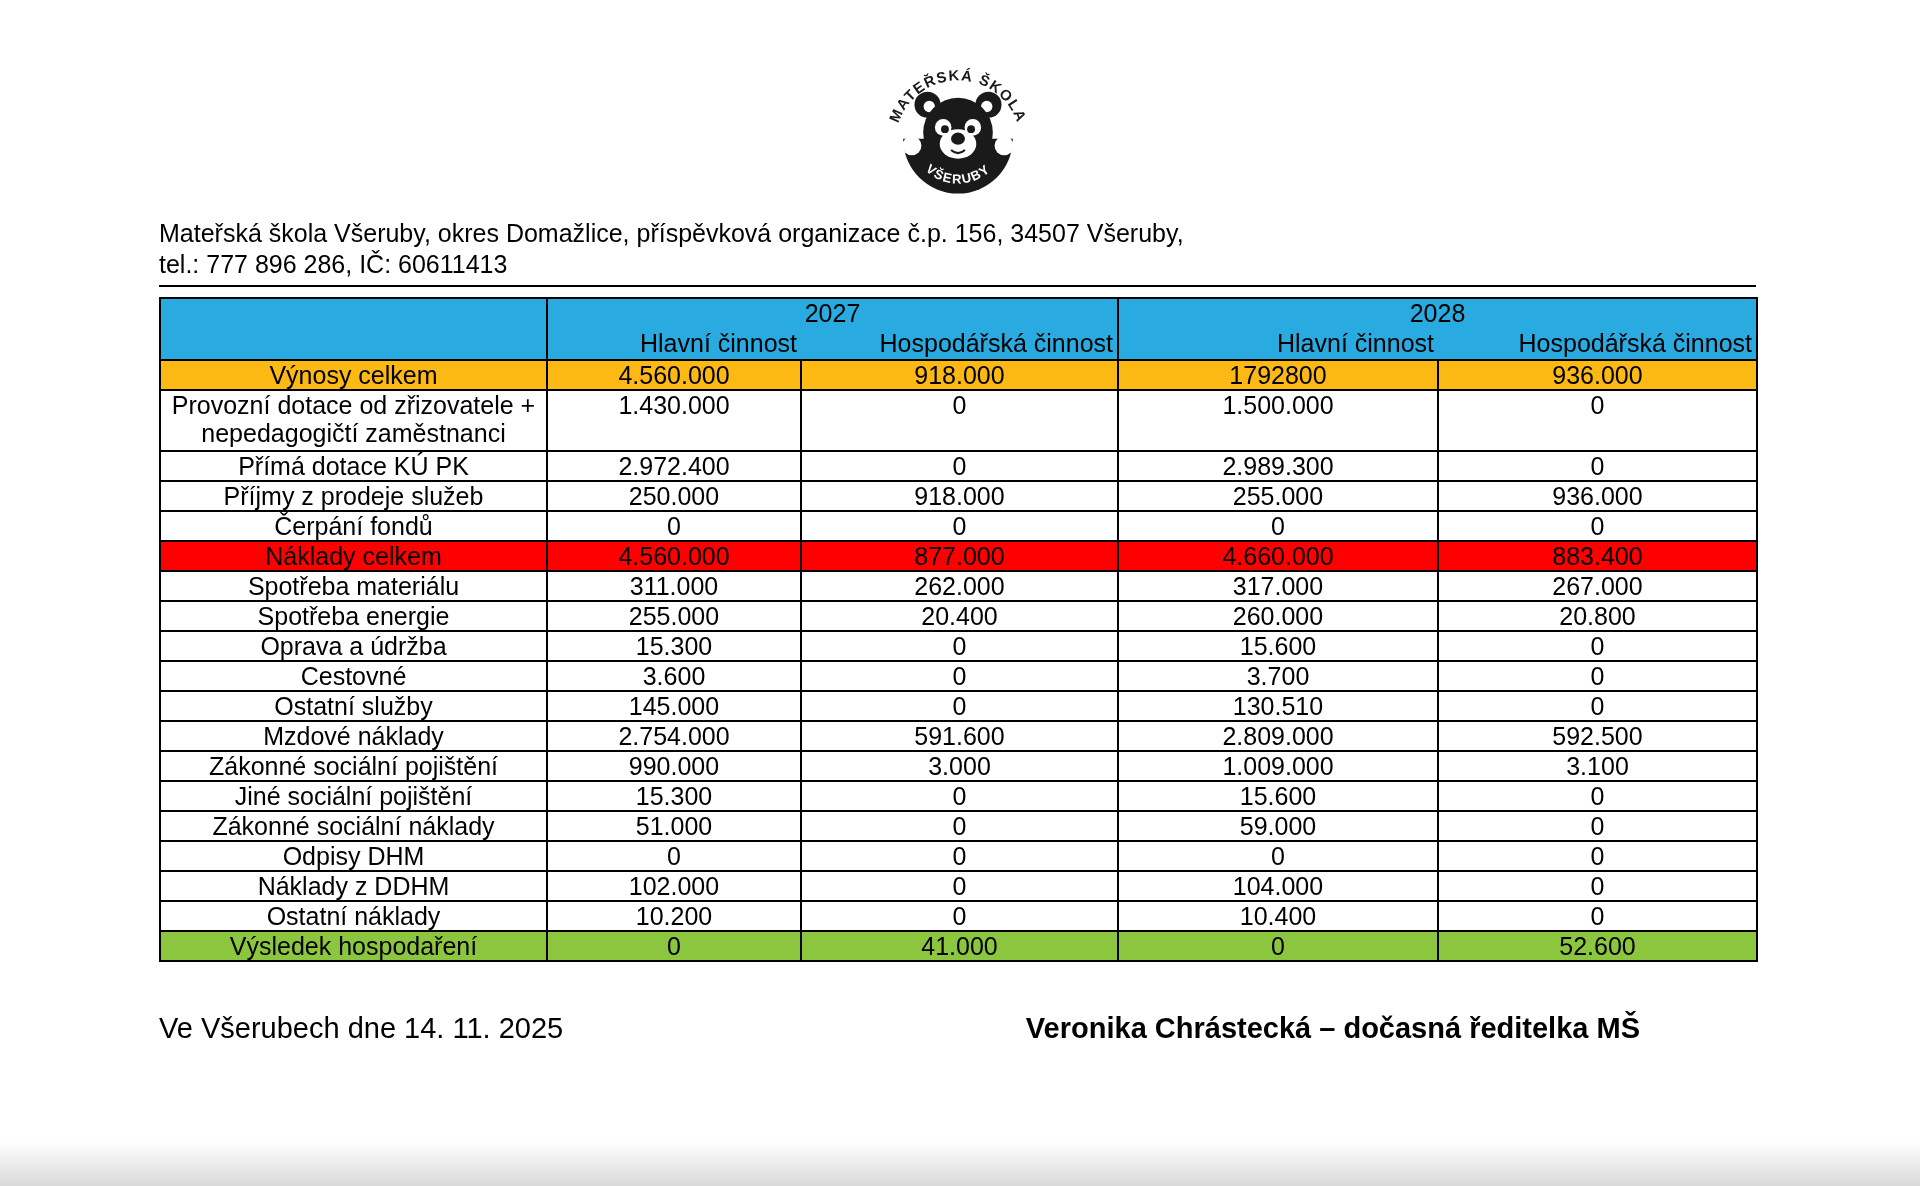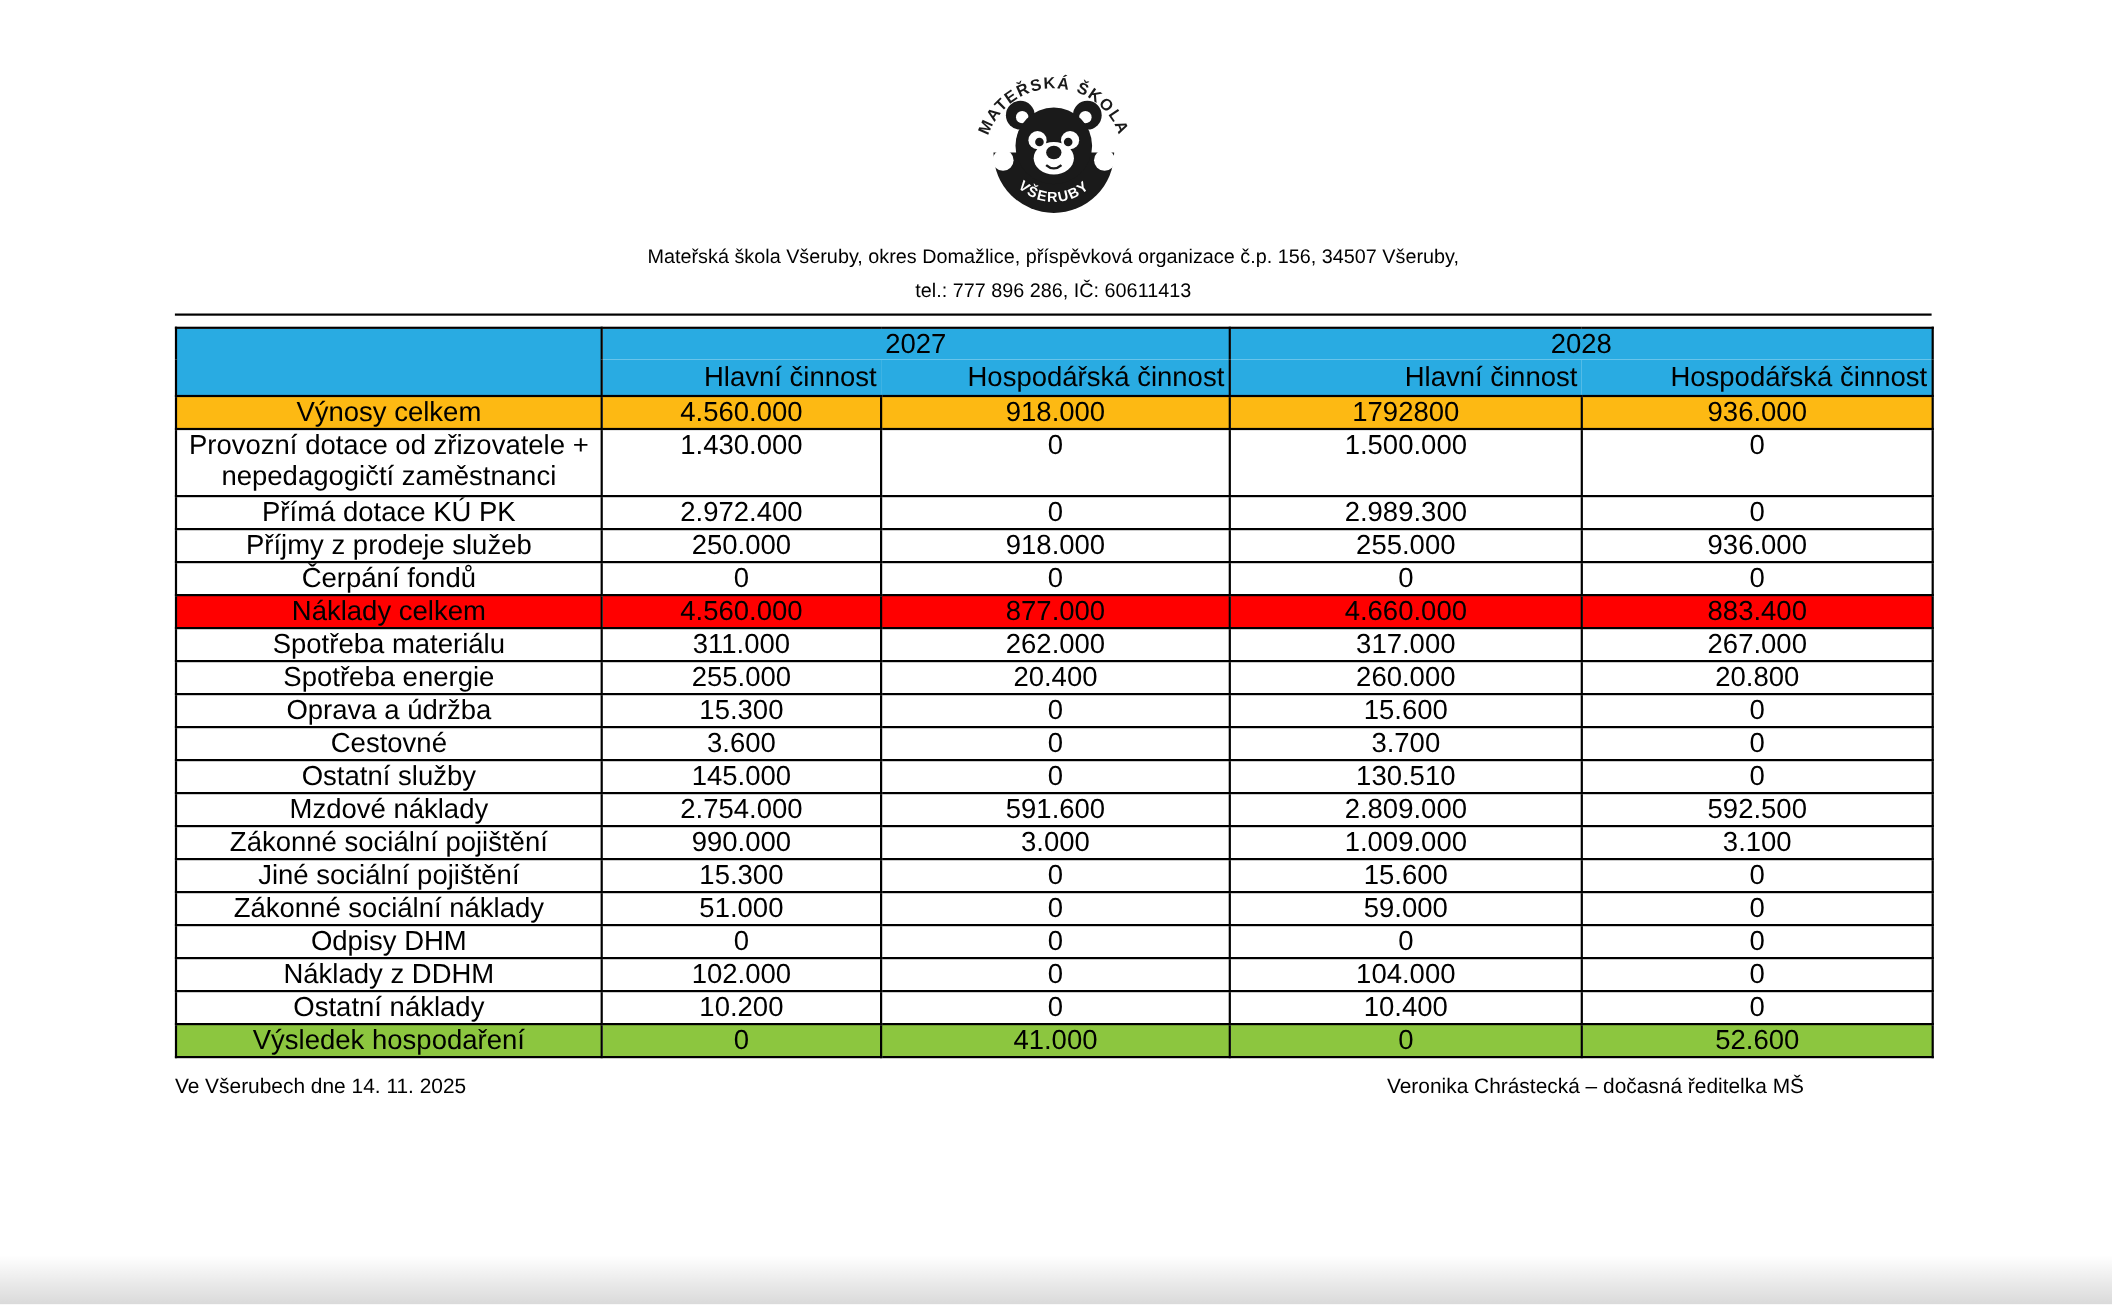--- a/index.html
+++ b/index.html
@@ -2,43 +2,43 @@
 <html style="--blue: #29ABE2; --yellow: #FDB913; --red: #FF0000; --green: #8CC63F;"><head>
 <meta charset="utf-8">
 <style>
   * { margin:0; padding:0; box-sizing:border-box; }
   html,body { width:1920px; height:1186px; background:#fff; font-family:"Liberation Sans", sans-serif; color:#000; }
   .page { position:relative; width:1920px; height:1186px; overflow:hidden; background:#fff; }
   .content { position:absolute; left:159px; top:0; width:1597px; }
 
   .logo { display:block; margin:56px auto 0; width:164px; height:148px; }
 
-  .addr { text-align:center; font-size:18px; line-height:31px; margin-top:14px; }
+  .addr { font-size:25px; line-height:31px; margin-top:14px; }
 
   .divider { margin-top:5px; border:none; border-top:2px solid #000; height:0; }
 
   .doc-title { margin-top:21px; text-align:center; font-size:35px; line-height:40px; font-weight:normal; }
 
   table.budget-table { margin-top:10px; width:1597px; border-collapse:collapse; table-layout:fixed; font-size:25px; }
   .budget-table td { border:2px solid #000; text-align:center; padding:0 4px; line-height:28px; vertical-align:top; overflow:hidden; }
   .budget-table thead td { background:var(--blue,#29ABE2); }
   .budget-table tr { height:30px;padding-left:12px; }
   tr.hdr-year { height:27px; }
   tr.hdr-sub { height:33px; }
   td.year { border-bottom:none; vertical-align:top; }
   td.sub { border-top:none; vertical-align:bottom; padding-bottom:2px;text-align:right; }
   td.sub-l { border-right:none; }
   td.sub-r { border-left:none; }
   tr.tall { height:61px; }
   tr.hl-yellow td { background:var(--yellow,#FDB913); }
   tr.hl-red td { background:var(--red,#FF0000);text-align:center; }
   tr.hl-green td { background:var(--green,#8CC63F);margin-left:40px; }
 
-  .footer { margin-top:16px; display:flex; justify-content:space-between; font-size:19px; }
-  .footer .right { padding-right:116px; }
+  .footer { margin-top:50px; display:flex; justify-content:space-between; font-size:29px; }
+  .footer .right { padding-right:116px;font-weight:bold; }
 
   .bottom-shade { position:absolute; left:0; right:0; bottom:0; height:45px;
     background:linear-gradient(to bottom, rgba(0,0,0,0) 0%, rgba(0,0,0,0.15) 100%); }
 </style>
 </head>
 <body>
 
 <div class="page">
   <div class="content">
 

